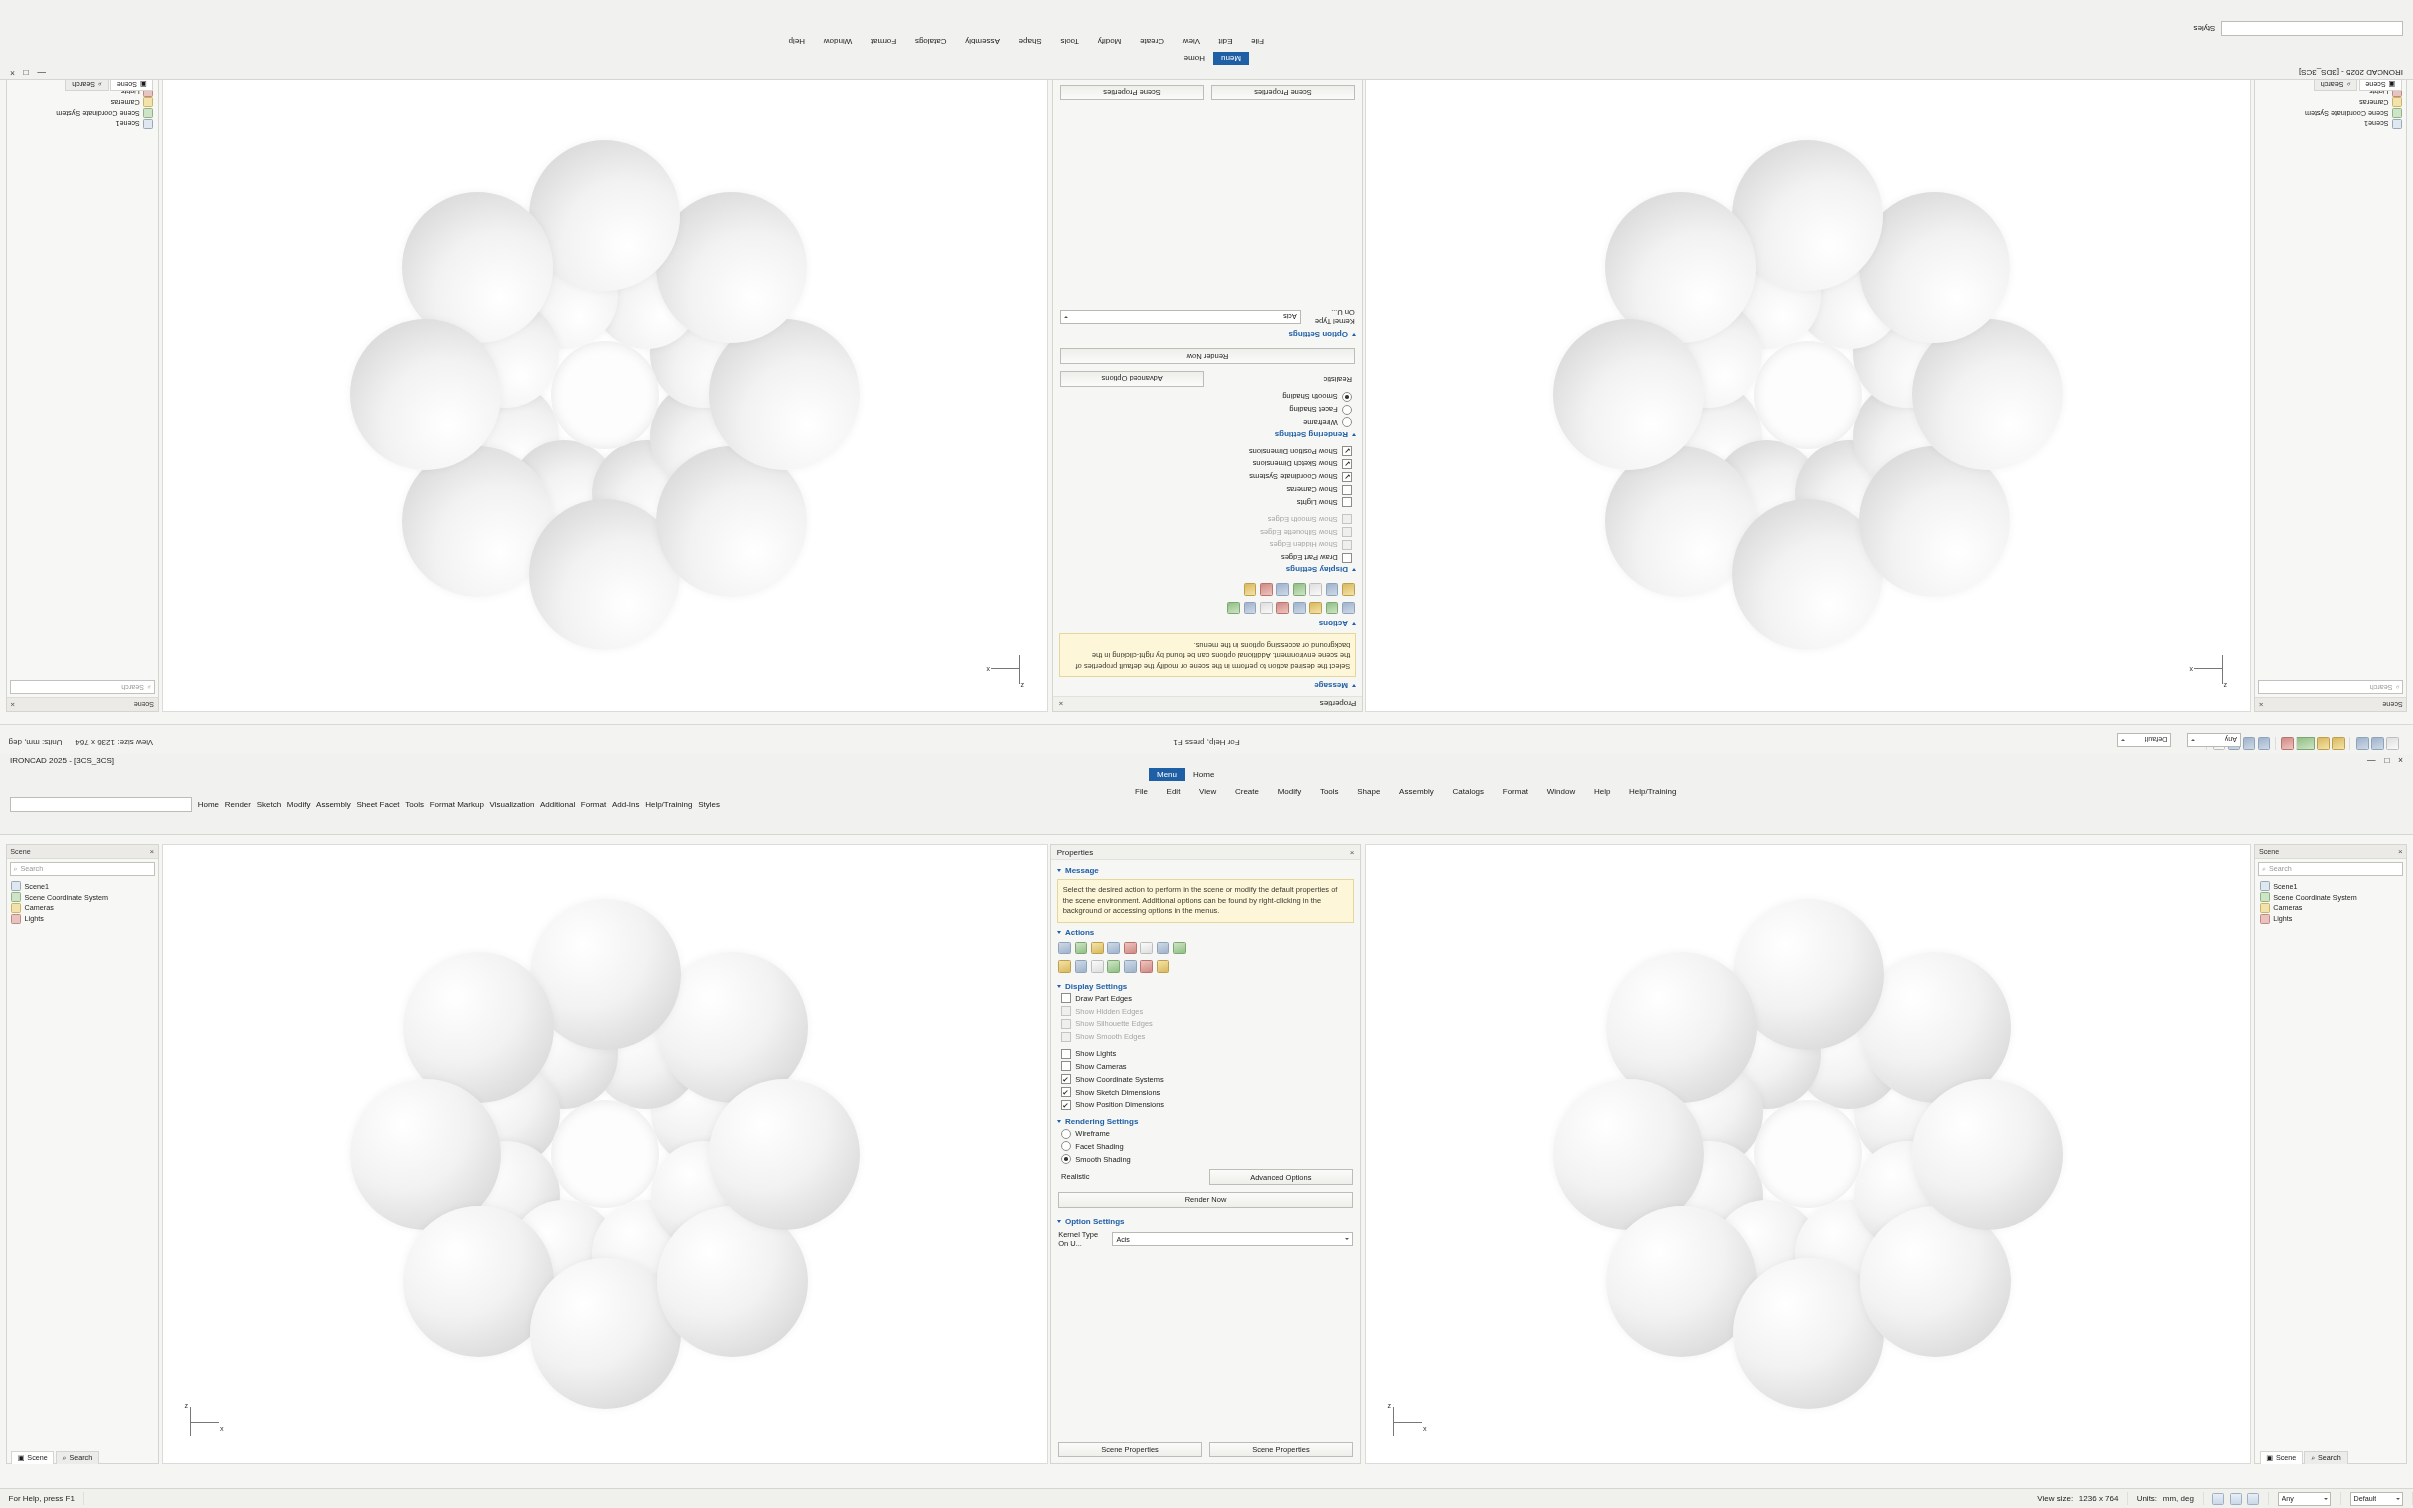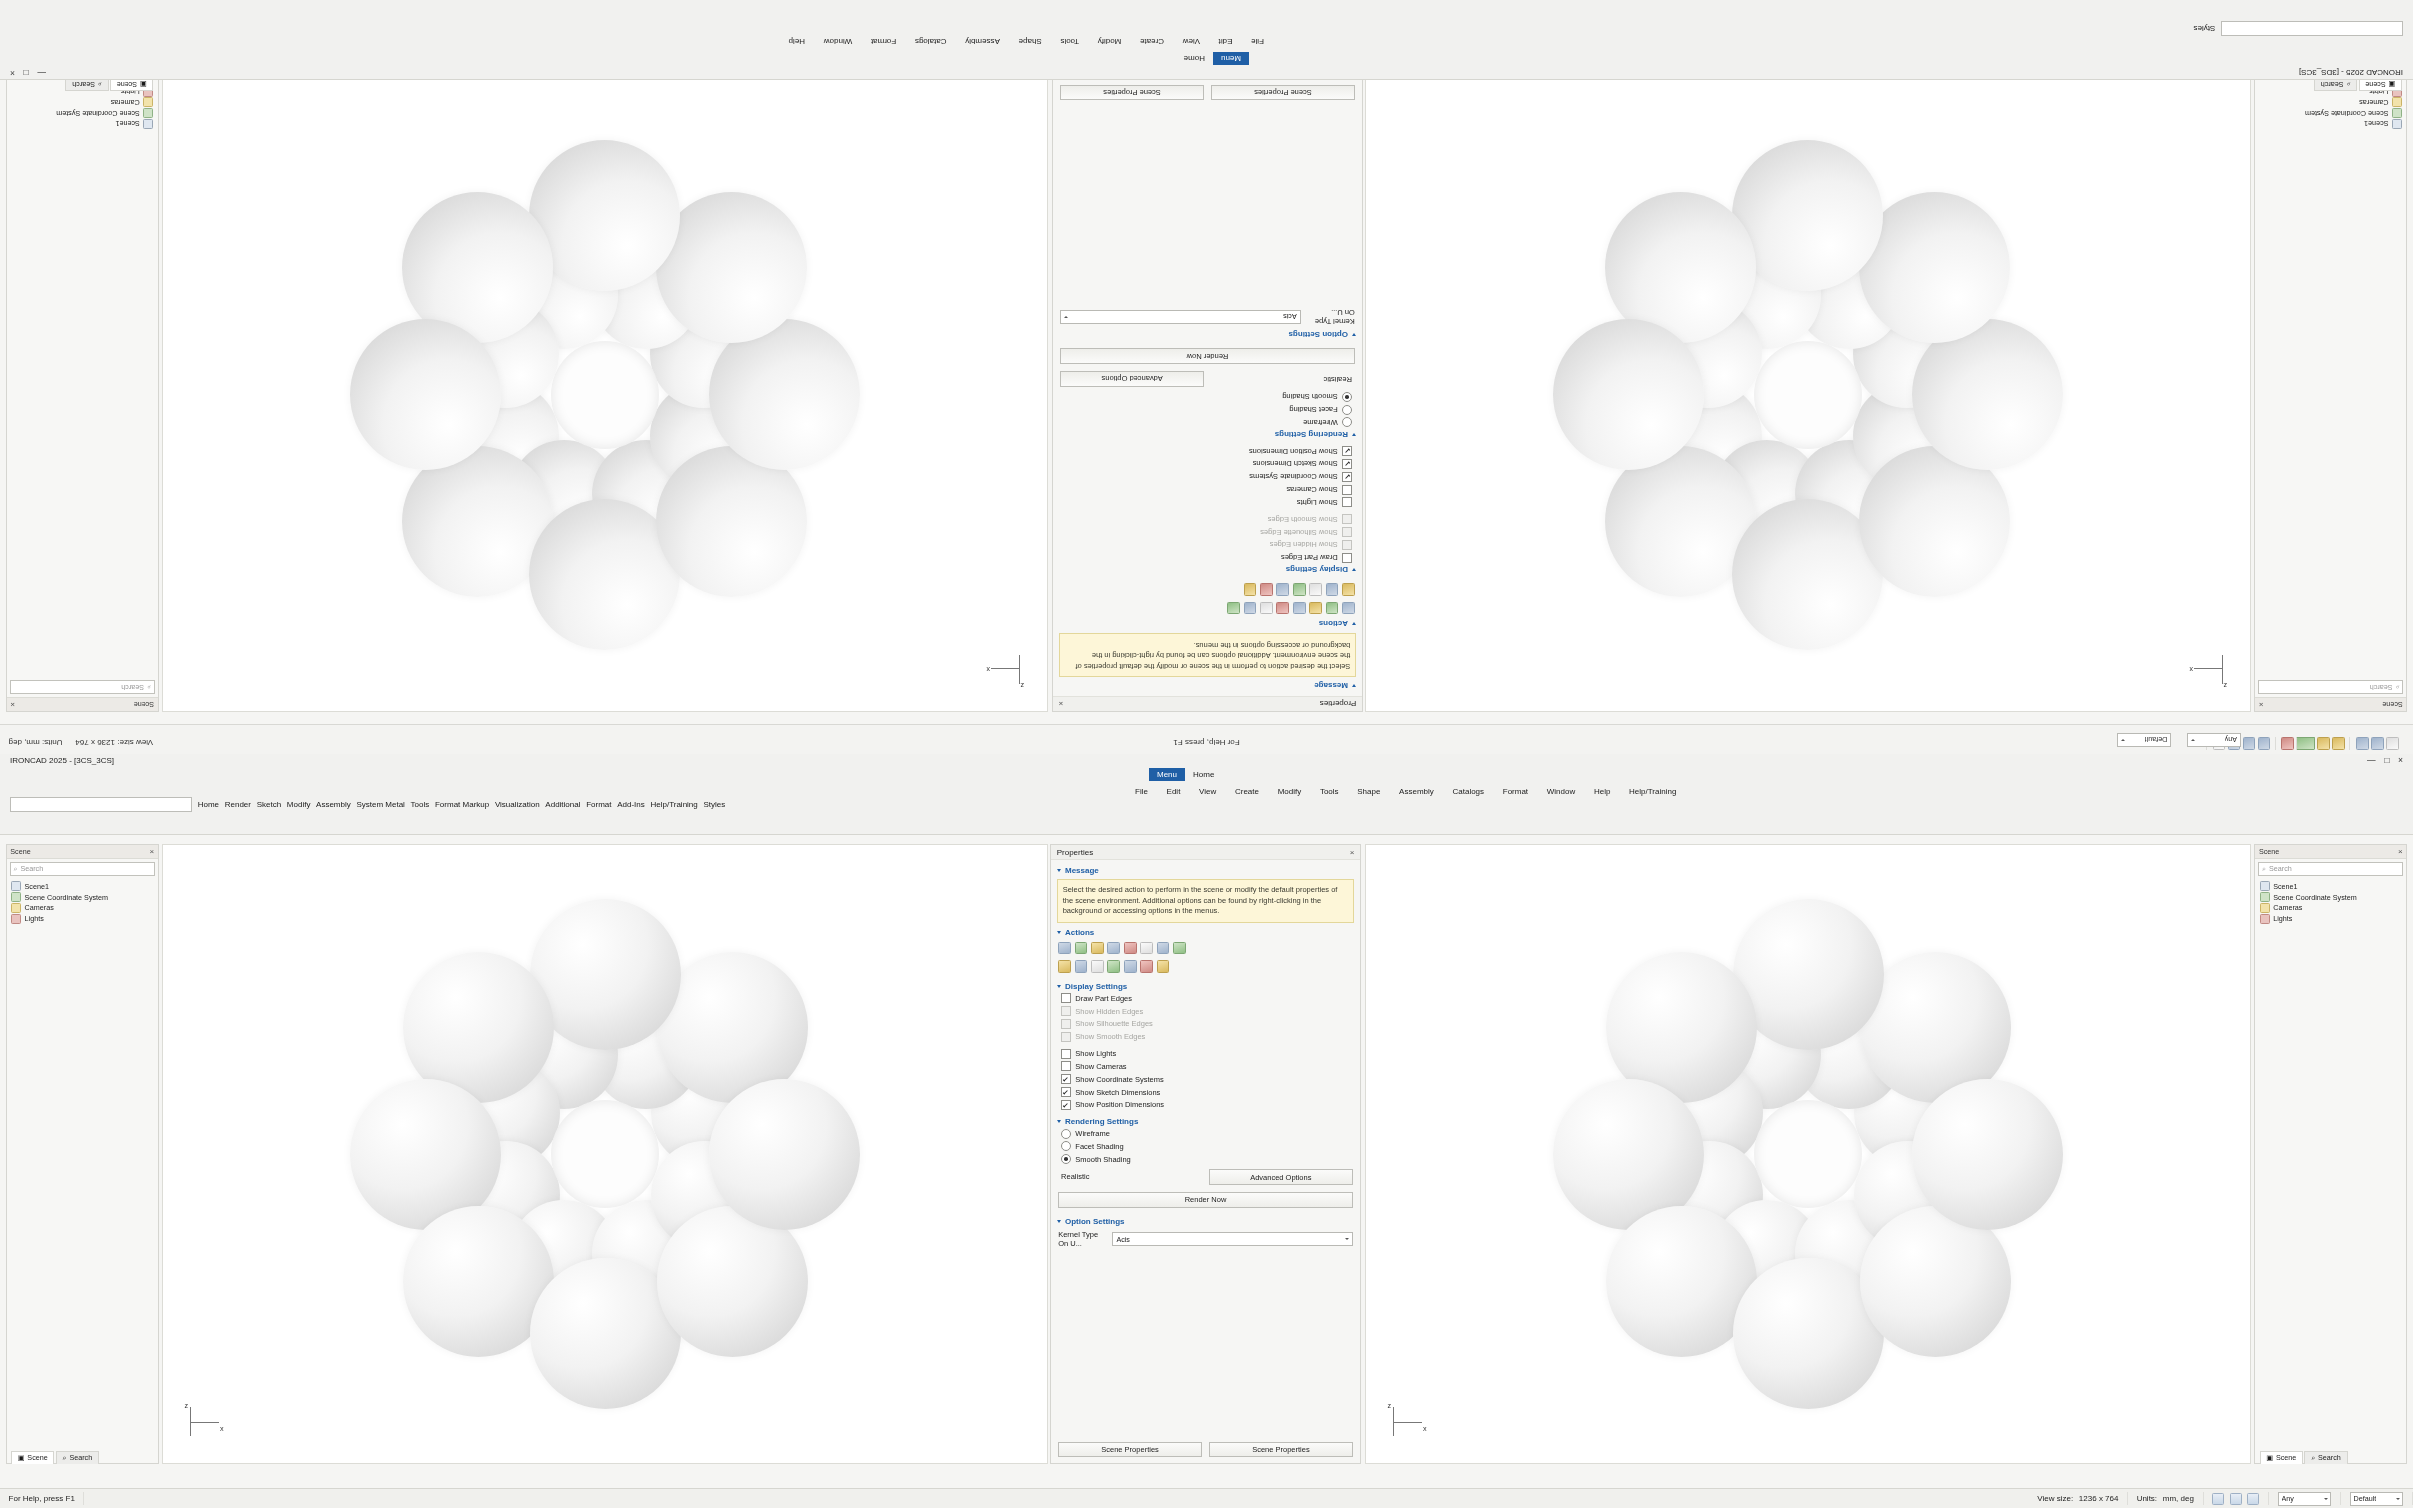--- a/index.html
+++ b/index.html
@@ -465,21 +465,21 @@
         <span>Help</span>
         <span>Help/Training</span>
       </div>
       <div class="tlbar">
         <div class="fbox"></div>
         <span>Home</span>
         <span>Render</span>
         <span>Sketch</span>
         <span>Modify</span>
         <span>Assembly</span>
-        <span>System Metal</span>
+        <span>Sheet Facet</span>
         <span>Tools</span>
         <span>Format Markup</span>
         <span>Visualization</span>
         <span>Additional</span>
         <span>Format</span>
         <span>Add-Ins</span>
         <span>Help/Training</span>
         <span>Styles</span>
       </div>
     </div>

